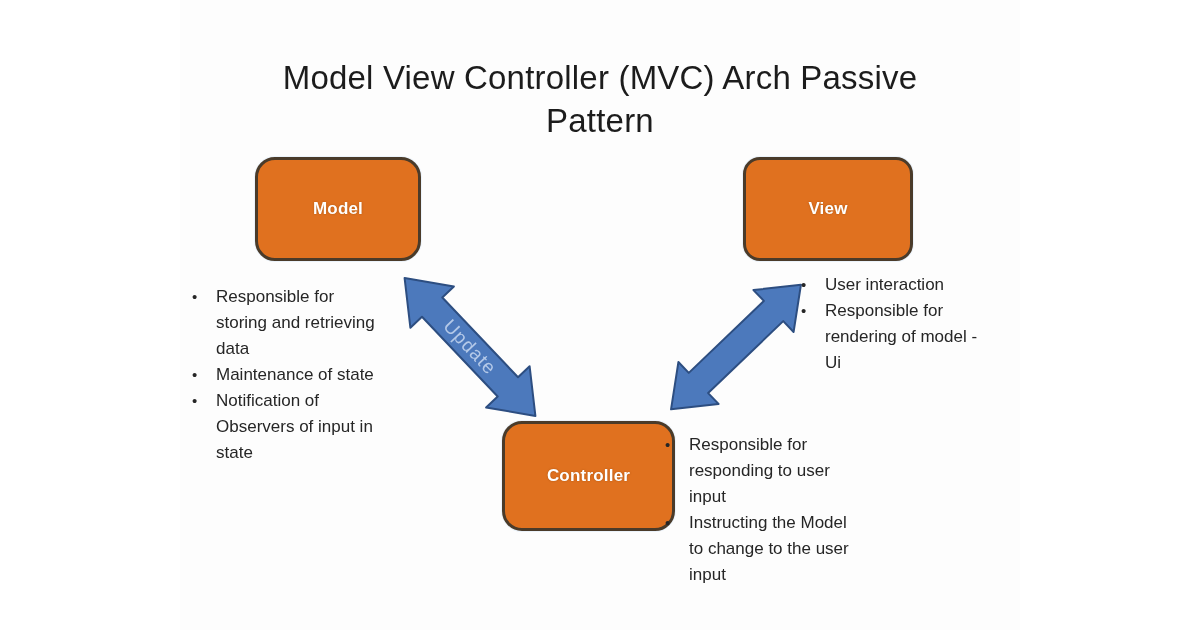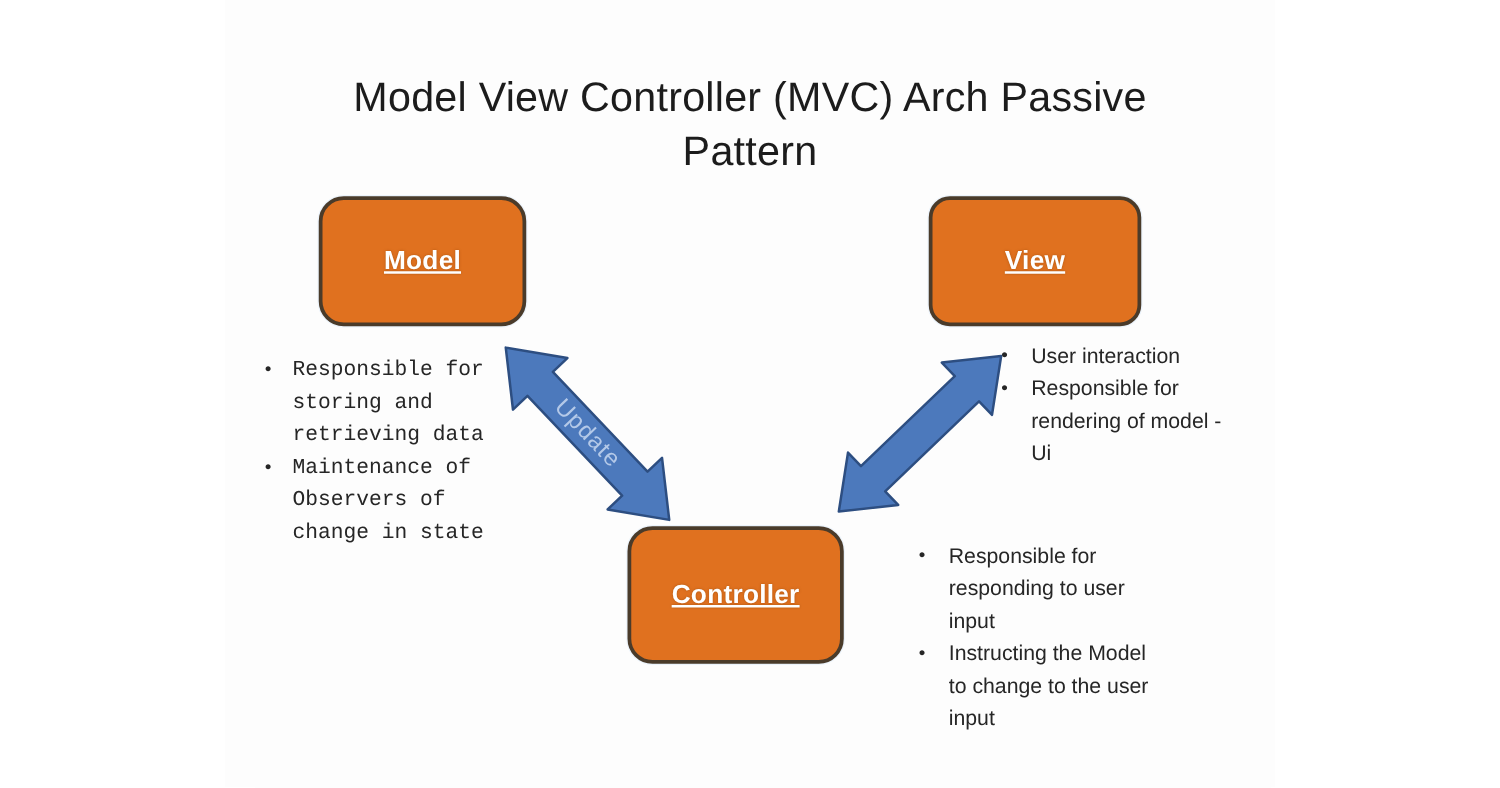--- a/index.html
+++ b/index.html
@@ -21,41 +21,40 @@
   }
   .node{
     position:absolute;
     background:#e0711f;
     border:3px solid #4a3b2a;
     border-radius:20px;
     display:flex;align-items:center;justify-content:center;
     box-shadow:0 0 0 1px rgba(230,240,250,0.8);
   }
   .node .label{
-    color:#ffffff;font-weight:700;font-size:21px;letter-spacing:0.2px;
+    color:#ffffff;font-weight:700;font-size:17px;letter-spacing:0.2px;
     text-shadow:0 0 2px rgba(120,60,0,0.5);
-    text-decoration:underline;
   }
   .node-model{left:255px;top:157px;width:160px;height:98px;}
   .node-view{left:743px;top:157px;width:164px;height:98px;border-radius:17px;}
   .node-controller{left:502px;top:421px;width:167px;height:104px;}
 
   .bullets{
     position:absolute;margin:0;padding:0;list-style:none;
     font-size:17px;line-height:26px;color:#262626;
   }
   .bullets li{position:relative;padding-left:27px;margin:0;}
   .bullets li::before{
     content:"\2022";
     position:absolute;left:3px;top:0;
     font-size:15px;color:#262626;
   }
-  .bullets-model{left:207px;top:284px;width:198px;font-family:Liberation Mono, monospace;}
+  .bullets-model{left:189px;top:284px;width:198px;}
   .bullets-view{left:798px;top:272px;width:194px;}
-  .bullets-controller{left:732px;top:432px;width:196px;}
+  .bullets-controller{left:662px;top:432px;width:196px;}
 
   .arrow-layer{position:absolute;left:0;top:0;width:1200px;height:630px;pointer-events:none;}
   .arrow-label-text{
     font-family:"Liberation Sans", sans-serif;
     font-size:19px;font-weight:400;letter-spacing:1px;
   }
 </style>
 </head>
 <body>
 
@@ -81,21 +80,22 @@
   </div>
   <div class="node node-view">
     <span class="label">View</span>
   </div>
   <div class="node node-controller">
     <span class="label">Controller</span>
   </div>
 
   <ul class="bullets bullets-model">
     <li>Responsible for storing and retrieving data</li>
-    <li>Maintenance of Observers  of change in state</li>
+    <li>Maintenance of state</li>
+    <li>Notification of Observers  of input in state</li>
   </ul>
 
   <ul class="bullets bullets-view">
     <li>User interaction</li>
     <li>Responsible for rendering of model - Ui</li>
   </ul>
 
   <ul class="bullets bullets-controller">
     <li>Responsible for responding to user input</li>
     <li>Instructing the Model to change to the user input</li>

